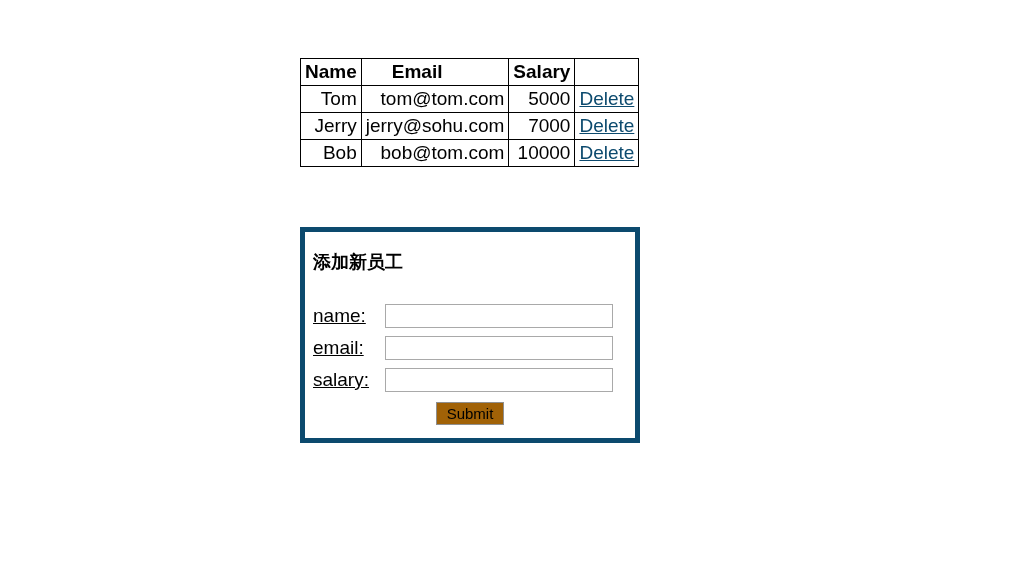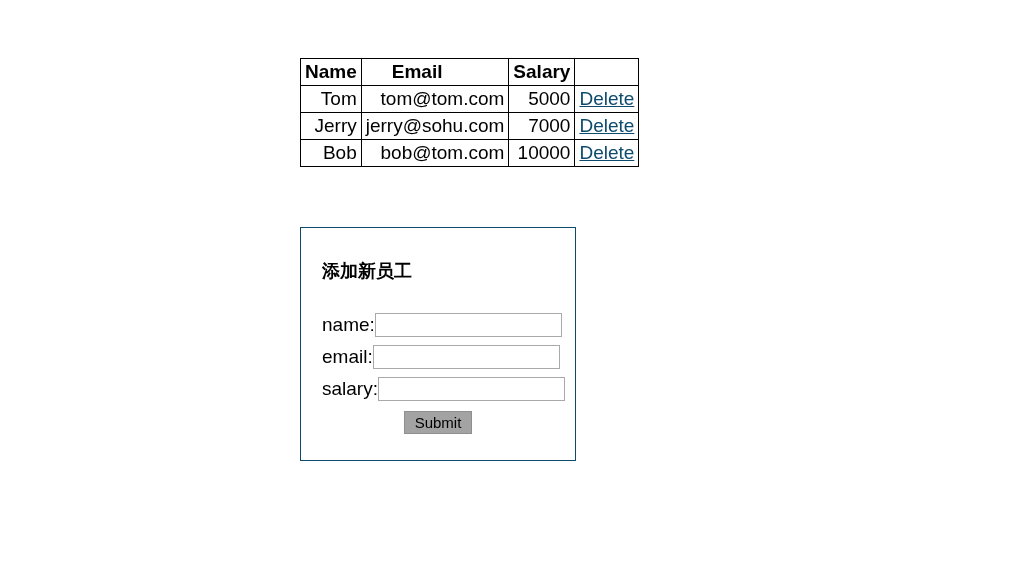--- a/index.html
+++ b/index.html
@@ -35,58 +35,59 @@
     }
     .employee-table th:nth-child(1) { text-align: right; }
     .employee-table th:nth-child(2) { text-align: left; padding-left: 30px; padding-right: 30px; }
     .employee-table th:nth-child(3) { text-align: center; }
     .delete-link {
       color: #0c4a6e;
       text-decoration: underline;
       cursor: pointer;
     }
     .form-box {
-      border: 1px solid #0c4a6e;
-      width: 276px;
+      border: 5px solid #0c4a6e;
+      width: 340px;
       margin-left: 300px;
       margin-top: 60px;
-      padding: 21px;
+      padding: 8px;
     }
     .form-title {
       font-weight: bold;
       font-size: 18px;
       margin-bottom: 30px;
       margin-top: 10px;
     }
     .form-row {
       margin-bottom: 8px;
       display: flex;
       align-items: center;
     }
     .form-label {
       width: 72px;
       text-align: left;
       font-size: 19px;
+      text-decoration: underline;
     }
     .form-input {
       width: 228px;
       height: 24px;
       border: 1px solid #a9a9a9;
       font-size: 14px;
       padding: 1px 2px;
     }
     .submit-row {
       text-align: center;
       margin-top: 10px;
       margin-bottom: 5px;
     }
     .submit-btn {
       font-size: 15px;
       padding: 2px 10px;
-      background: #a3a3a3;
+      background: #a16207;
       border: 1px solid #8f8f8f;
       cursor: pointer;
     }
   </style>
 </head>
 <body>
 
 <div class="container">
   <table class="employee-table">
     <thead>

